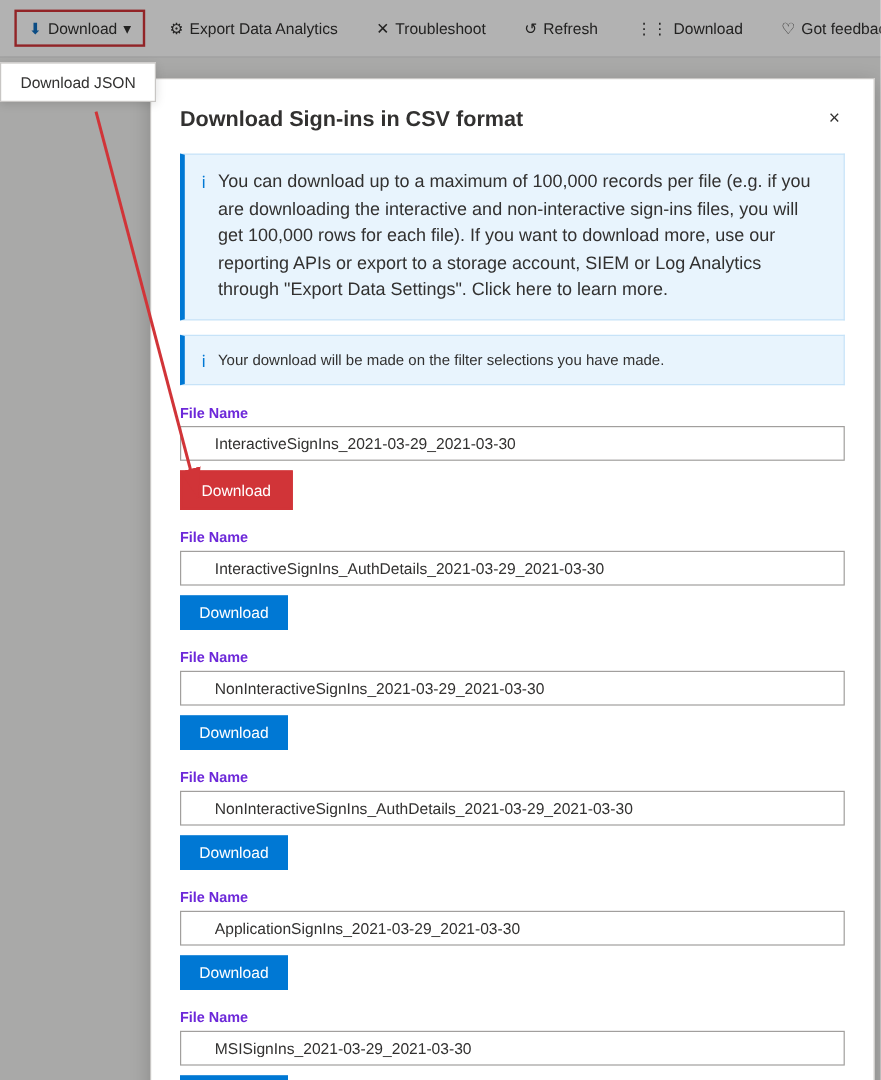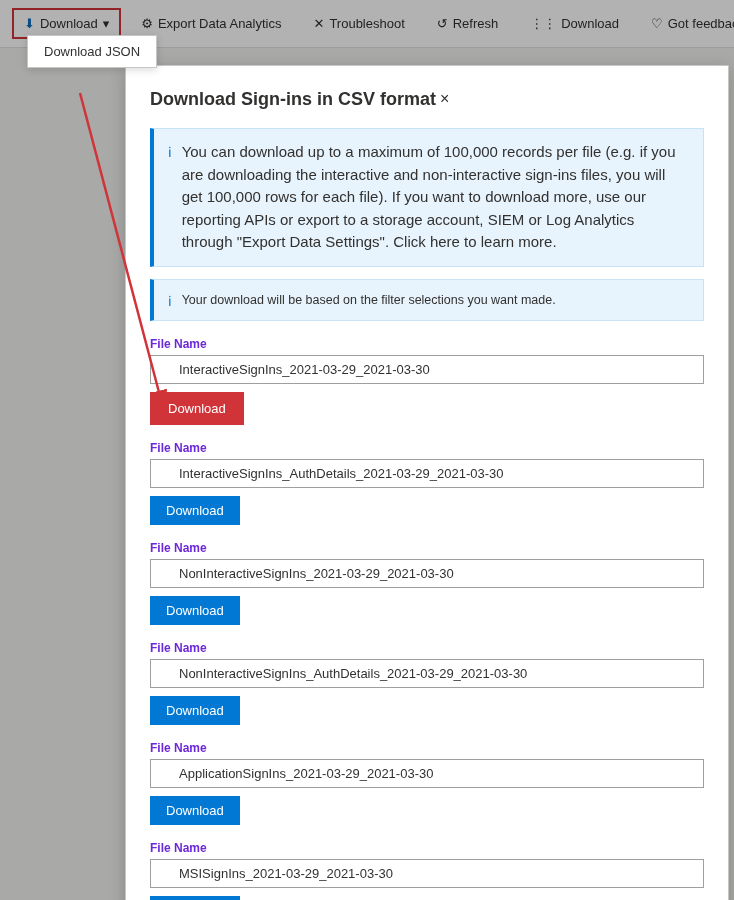--- a/index.html
+++ b/index.html
@@ -51,24 +51,23 @@
       font-size: 13px;
       border: none;
       background: none;
       white-space: nowrap;
     }
     .download-icon { color: #106ebe; }
 
     
     .dropdown-container {
       position: absolute;
-      top: 35px;
+      top: 52px;
       left: 0;
       z-index: 100;
-      margin-left: 27px;
     }
     .dropdown-menu {
       background: #fff;
       border: 1px solid #c8c6c4;
       box-shadow: 0 2px 8px rgba(0,0,0,0.15);
       min-width: 130px;
     }
     .dropdown-item {
       padding: 8px 16px;
       cursor: pointer;
@@ -102,20 +101,21 @@
       left: 125px;
       right: 5px;
       background: #fff;
       border: 1px solid #c8c6c4;
       box-shadow: 0 4px 16px rgba(0,0,0,0.2);
       z-index: 60;
       padding: 20px 24px 24px;
     }
     .modal-header {
       display: flex;
+      justify-content: space-between;
       align-items: center;
       margin-bottom: 16px;
     }
     .modal-title {
       font-size: 18px;
       font-weight: 600;
       color: #323130;
     }
     .modal-close {
       background: none;
@@ -262,21 +262,21 @@
     <button class="modal-close">×</button>
   </div>
 
   <div class="info-box">
     <span class="info-icon">ℹ</span>
     <span class="info-text">You can download up to a maximum of 100,000 records per file (e.g. if you are downloading the interactive and non-interactive sign-ins files, you will get 100,000 rows for each file). If you want to download more, use our reporting APIs or export to a storage account, SIEM or Log Analytics through "Export Data Settings". Click here to learn more.</span>
   </div>
 
   <div class="info-box-sm">
     <span class="info-icon">ℹ</span>
-    <span class="info-text-sm">Your download will be based on the filter selections you want made.</span>
+    <span class="info-text-sm">Your download will be made on the filter selections you have made.</span>
   </div>
 
   <div id="file-blocks-container">
       <div class="file-block"><div class="file-label">File Name</div><input type="text" class="file-input" readonly="" value="InteractiveSignIns_2021-03-29_2021-03-30" style=""><button class="download-btn download-btn-highlighted">Download</button></div>
       <div class="file-block"><div class="file-label">File Name</div><input type="text" class="file-input" readonly="" value="InteractiveSignIns_AuthDetails_2021-03-29_2021-03-30" style=""><button class="download-btn">Download</button></div>
       <div class="file-block"><div class="file-label">File Name</div><input type="text" class="file-input" readonly="" value="NonInteractiveSignIns_2021-03-29_2021-03-30" style=""><button class="download-btn">Download</button></div>
       <div class="file-block"><div class="file-label">File Name</div><input type="text" class="file-input" readonly="" value="NonInteractiveSignIns_AuthDetails_2021-03-29_2021-03-30" style=""><button class="download-btn">Download</button></div>
       <div class="file-block"><div class="file-label">File Name</div><input type="text" class="file-input" readonly="" value="ApplicationSignIns_2021-03-29_2021-03-30" style=""><button class="download-btn">Download</button></div>
       <div class="file-block"><div class="file-label">File Name</div><input type="text" class="file-input" readonly="" value="MSISignIns_2021-03-29_2021-03-30" style=""><button class="download-btn">Download</button></div>
     </div>

